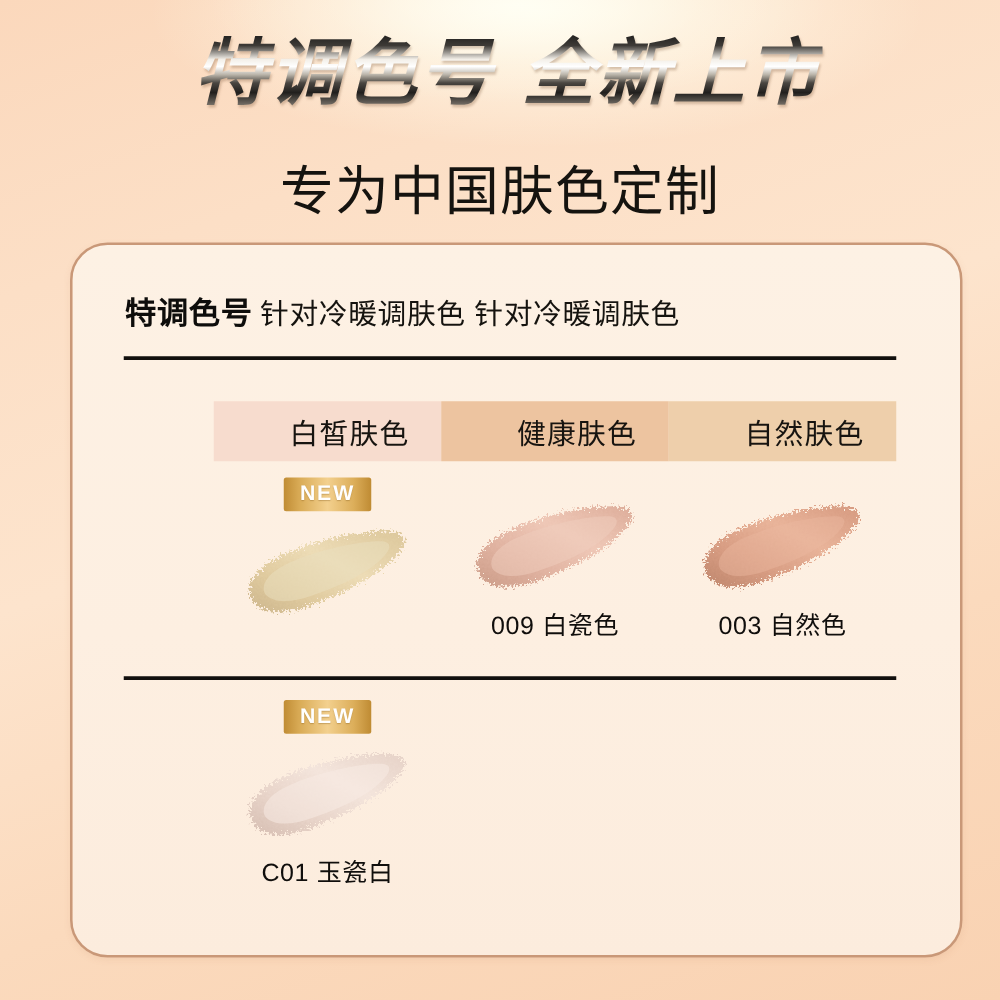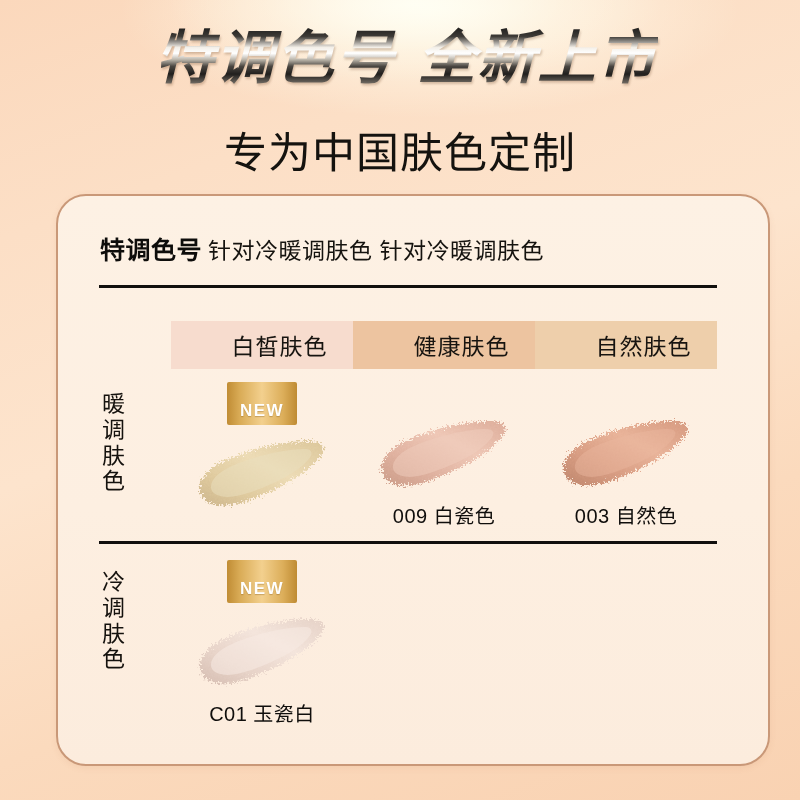--- a/index.html
+++ b/index.html
@@ -160,21 +160,21 @@
     display:flex;
     flex-direction:column;
     align-items:center;
   }
   .badge{
     display:inline-block;
     font-size:17px;
     font-weight:bold;
     letter-spacing:1.5px;
     color:#ffffff;
-    padding:19px 13px 4px 13px;
+    padding:3px 13px 4px 13px;
     border-radius:2px;
     background:linear-gradient(90deg,#c08c34 0%,#d9ab56 18%,#f3d08e 50%,#dcae5a 80%,#bf8b33 100%);
     text-shadow:0 1px 1px rgba(120,80,20,0.35);
     margin-bottom:4px;
   }
   .badge.hidden{ visibility:hidden; }
 
   .swatch{
     width:152px;
     height:86px;
@@ -219,21 +219,20 @@
         <span>白皙肤色</span>
       </div>
       <div class="col-head" id="colhead2" style="background: rgb(237, 196, 160);">
         <span>健康肤色</span>
       </div>
       <div class="col-head" id="colhead1" style="background: rgb(238, 207, 171);">
         <span>自然肤色</span>
       </div>
     </div>
 
-    <div class="row-label" style="left:43px; top:196px;">暖调肤色</div>
 
     <div class="cells" style="top:186px; height:150px;">
 
       <div class="cell">
         <span class="badge">NEW</span>
         <div class="swatch">
           <svg viewBox="0 0 152 86" xmlns="http://www.w3.org/2000/svg" aria-hidden="true">
             <defs>
               <linearGradient id="gw01" x1="0" y1="1" x2="1" y2="0">
                 <stop offset="0%" stop-color="#cdb68d"></stop>
@@ -301,21 +300,20 @@
             <path d="M26 62 C22 54 30 44 46 37 C66 28 98 20 118 20 C126 20 128 24 122 31 C110 45 86 56 62 64 C48 69 32 70 26 62 Z" fill="#eab89f" opacity="0.45"></path>
           </svg>
         </div>
         <div class="cell-label">003 自然色</div>
       </div>
 
     </div>
 
     <div class="row-divider"></div>
 
-    <div class="row-label" style="left:43px; top:374px;">冷调肤色</div>
 
     <div class="cells" style="top:364px; height:150px;">
 
       <div class="cell">
         <span class="badge">NEW</span>
         <div class="swatch">
           <svg viewBox="0 0 152 86" xmlns="http://www.w3.org/2000/svg" aria-hidden="true">
             <defs>
               <linearGradient id="gc01" x1="0" y1="1" x2="1" y2="0">
                 <stop offset="0%" stop-color="#d6beb2"></stop>

